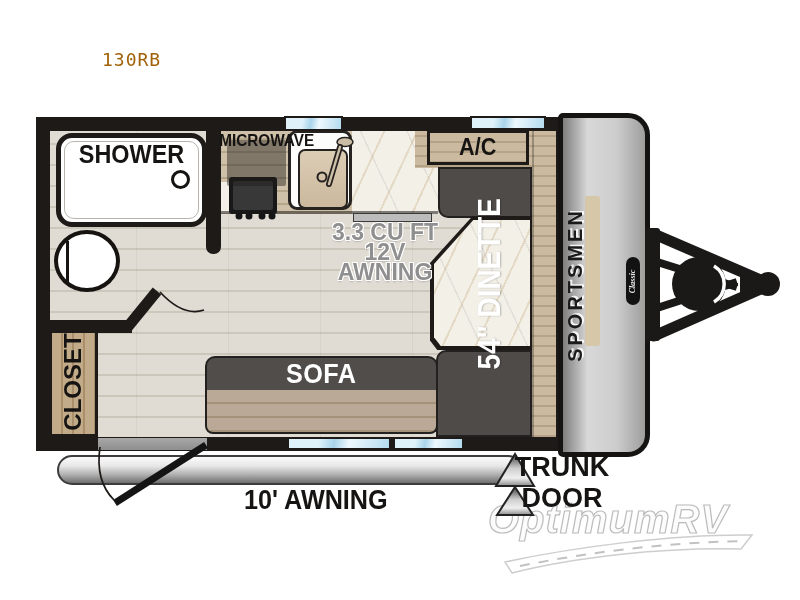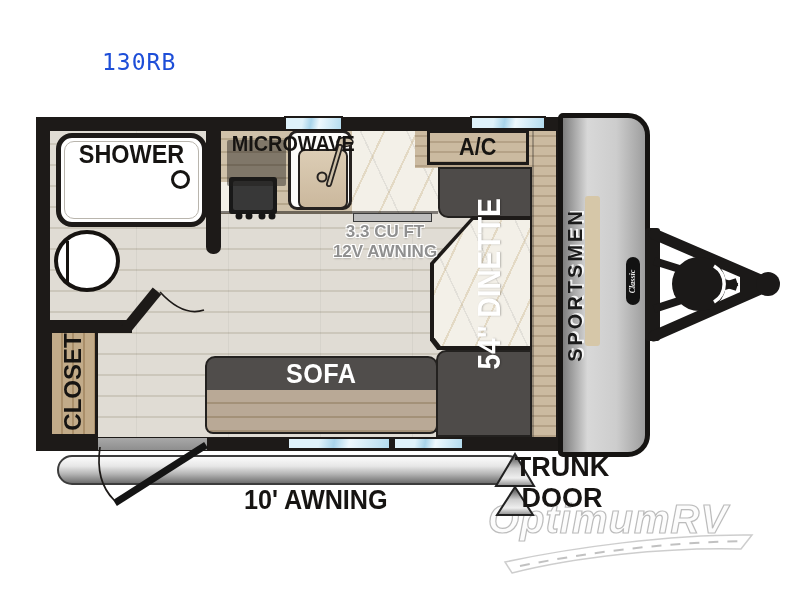--- a/index.html
+++ b/index.html
@@ -77,25 +77,25 @@
      display:flex;align-items:center;justify-content:center;}
   .classic-badge span{transform:rotate(-90deg);font-family:"Liberation Serif",serif;font-style:italic;
      font-weight:bold;font-size:8px;color:#f2f2f2;white-space:nowrap;}
 
   .awning-bar{left:57px;top:455px;width:466px;height:30px;border:2px solid #3c3c3c;border-radius:15px;
      box-sizing:border-box;background:linear-gradient(180deg,#fbfbfb,#e7e7e7 35%,#b5b5b5 65%,#6f6f6f);}
 
   
   .lbl{color:#161412;font-weight:bold;white-space:nowrap;}
   .cond{display:inline-block;transform:scaleX(0.9);transform-origin:center;}
-  .model-label{left:102px;top:49px;font-family:"DejaVu Sans Mono",monospace;font-size:23px;
-     letter-spacing:1px;color:#1d4ed8;}
+  .model-label{left:102px;top:49px;font-family:"DejaVu Sans Mono",monospace;font-size:18px;
+     letter-spacing:1px;color:#a16207;}
   .shower-label{left:61px;top:139px;width:141px;text-align:center;font-size:26px;}
-  .micro-label{left:225px;top:131px;width:116px;text-align:center;font-size:22px;}
-  .refrig-label{left:330px;top:222px;width:110px;text-align:center;font-size:17px;line-height:20px;
+  .micro-label{left:209px;top:131px;width:116px;text-align:center;font-size:17px;}
+  .refrig-label{left:330px;top:222px;width:110px;text-align:center;font-size:23px;line-height:20px;
      color:#8f8f8f;font-weight:bold;
      text-shadow:-1px -1px 0 #fff,1px -1px 0 #fff,-1px 1px 0 #fff,1px 1px 0 #fff,0 2px 2px rgba(0,0,0,0.18);}
   .ac-label{font-size:24px;}
   .sofa-label{font-size:28px;color:#fff;letter-spacing:0.5px;}
   .awning-label{left:201px;top:484px;width:230px;text-align:center;font-size:28px;}
   .trunk-label{left:503px;top:452px;width:118px;text-align:center;font-size:27px;line-height:31px;}
   .vlabel{display:flex;align-items:center;justify-content:center;}
   .closet-label{left:13px;top:368px;width:120px;height:28px;transform:rotate(-90deg);font-size:24px;}
   .dinette-label{left:385px;top:267px;width:210px;height:34px;transform:rotate(-90deg);
      font-size:31px;color:#fff;text-shadow:0 1px 2px rgba(0,0,0,0.25);}

